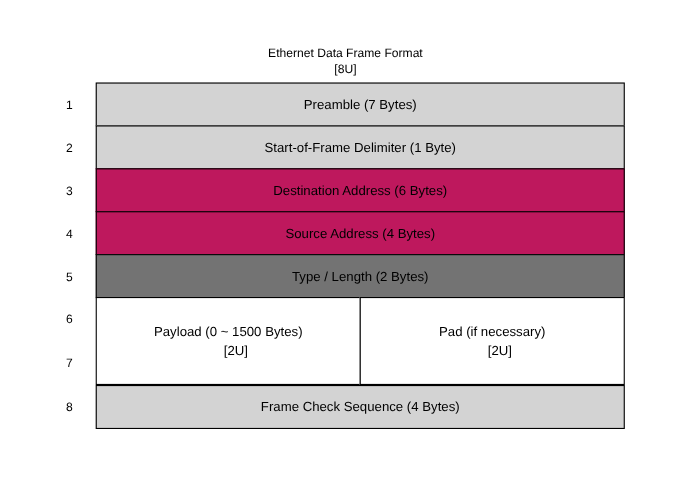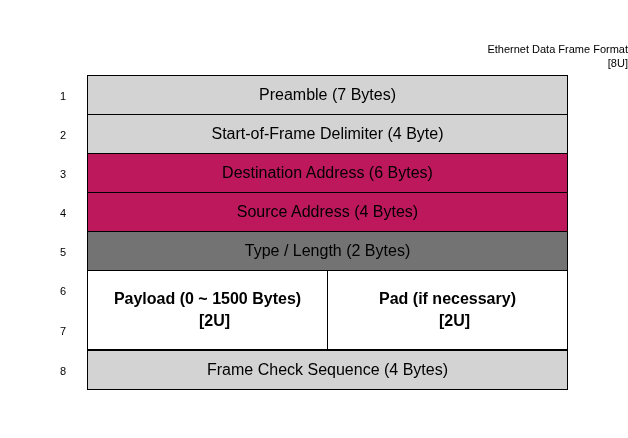--- a/index.html
+++ b/index.html
@@ -17,21 +17,21 @@
   .canvas {
     position: relative;
     width: 628px;
     height: 438px;
   }
   .title-block {
     position: absolute;
     left: 0;
     top: 42px;
     width: 628px;
-    text-align: right;
+    text-align: center;
     font-size: 11px;
     line-height: 14px;
   }
   .title-line {
     display: block;
   }
   .diagram {
     position: absolute;
     left: 60px;
     top: 76px;
@@ -56,28 +56,28 @@
   .field {
     flex: 1;
     border: 1px solid #000000;
     margin-top: -1px;
     margin-left: -1px;
     box-sizing: border-box;
     display: flex;
     flex-direction: column;
     align-items: center;
     justify-content: center;
-    font-size: 16px;
+    font-size: 12px;
     text-align: center;
   }
   .h40 { height: 40px; }
   .gray { background: #d3d3d3; }
   .blue { background: #be185d; }
   .cream { background: #737373; }
-  .white { background: #ffffff; font-weight: bold; }
+  .white { background: #ffffff; }
   .split-row {
     display: flex;
     width: 100%;
   }
   .split-nums {
     width: 28px;
     min-width: 28px;
     display: flex;
     flex-direction: column;
     box-sizing: border-box;
@@ -121,21 +121,21 @@
     <div class="row">
       <div class="num-cell">1</div>
       <div class="field h40 gray">
         <span class="label-line">Preamble (7 Bytes)</span>
       </div>
     </div>
 
     <div class="row">
       <div class="num-cell">2</div>
       <div class="field h40 gray">
-        <span class="label-line">Start-of-Frame Delimiter (4 Byte)</span>
+        <span class="label-line">Start-of-Frame Delimiter (1 Byte)</span>
       </div>
     </div>
 
     <div class="row">
       <div class="num-cell">3</div>
       <div class="field h40 blue">
         <span class="label-line">Destination Address (6 Bytes)</span>
       </div>
     </div>
 

